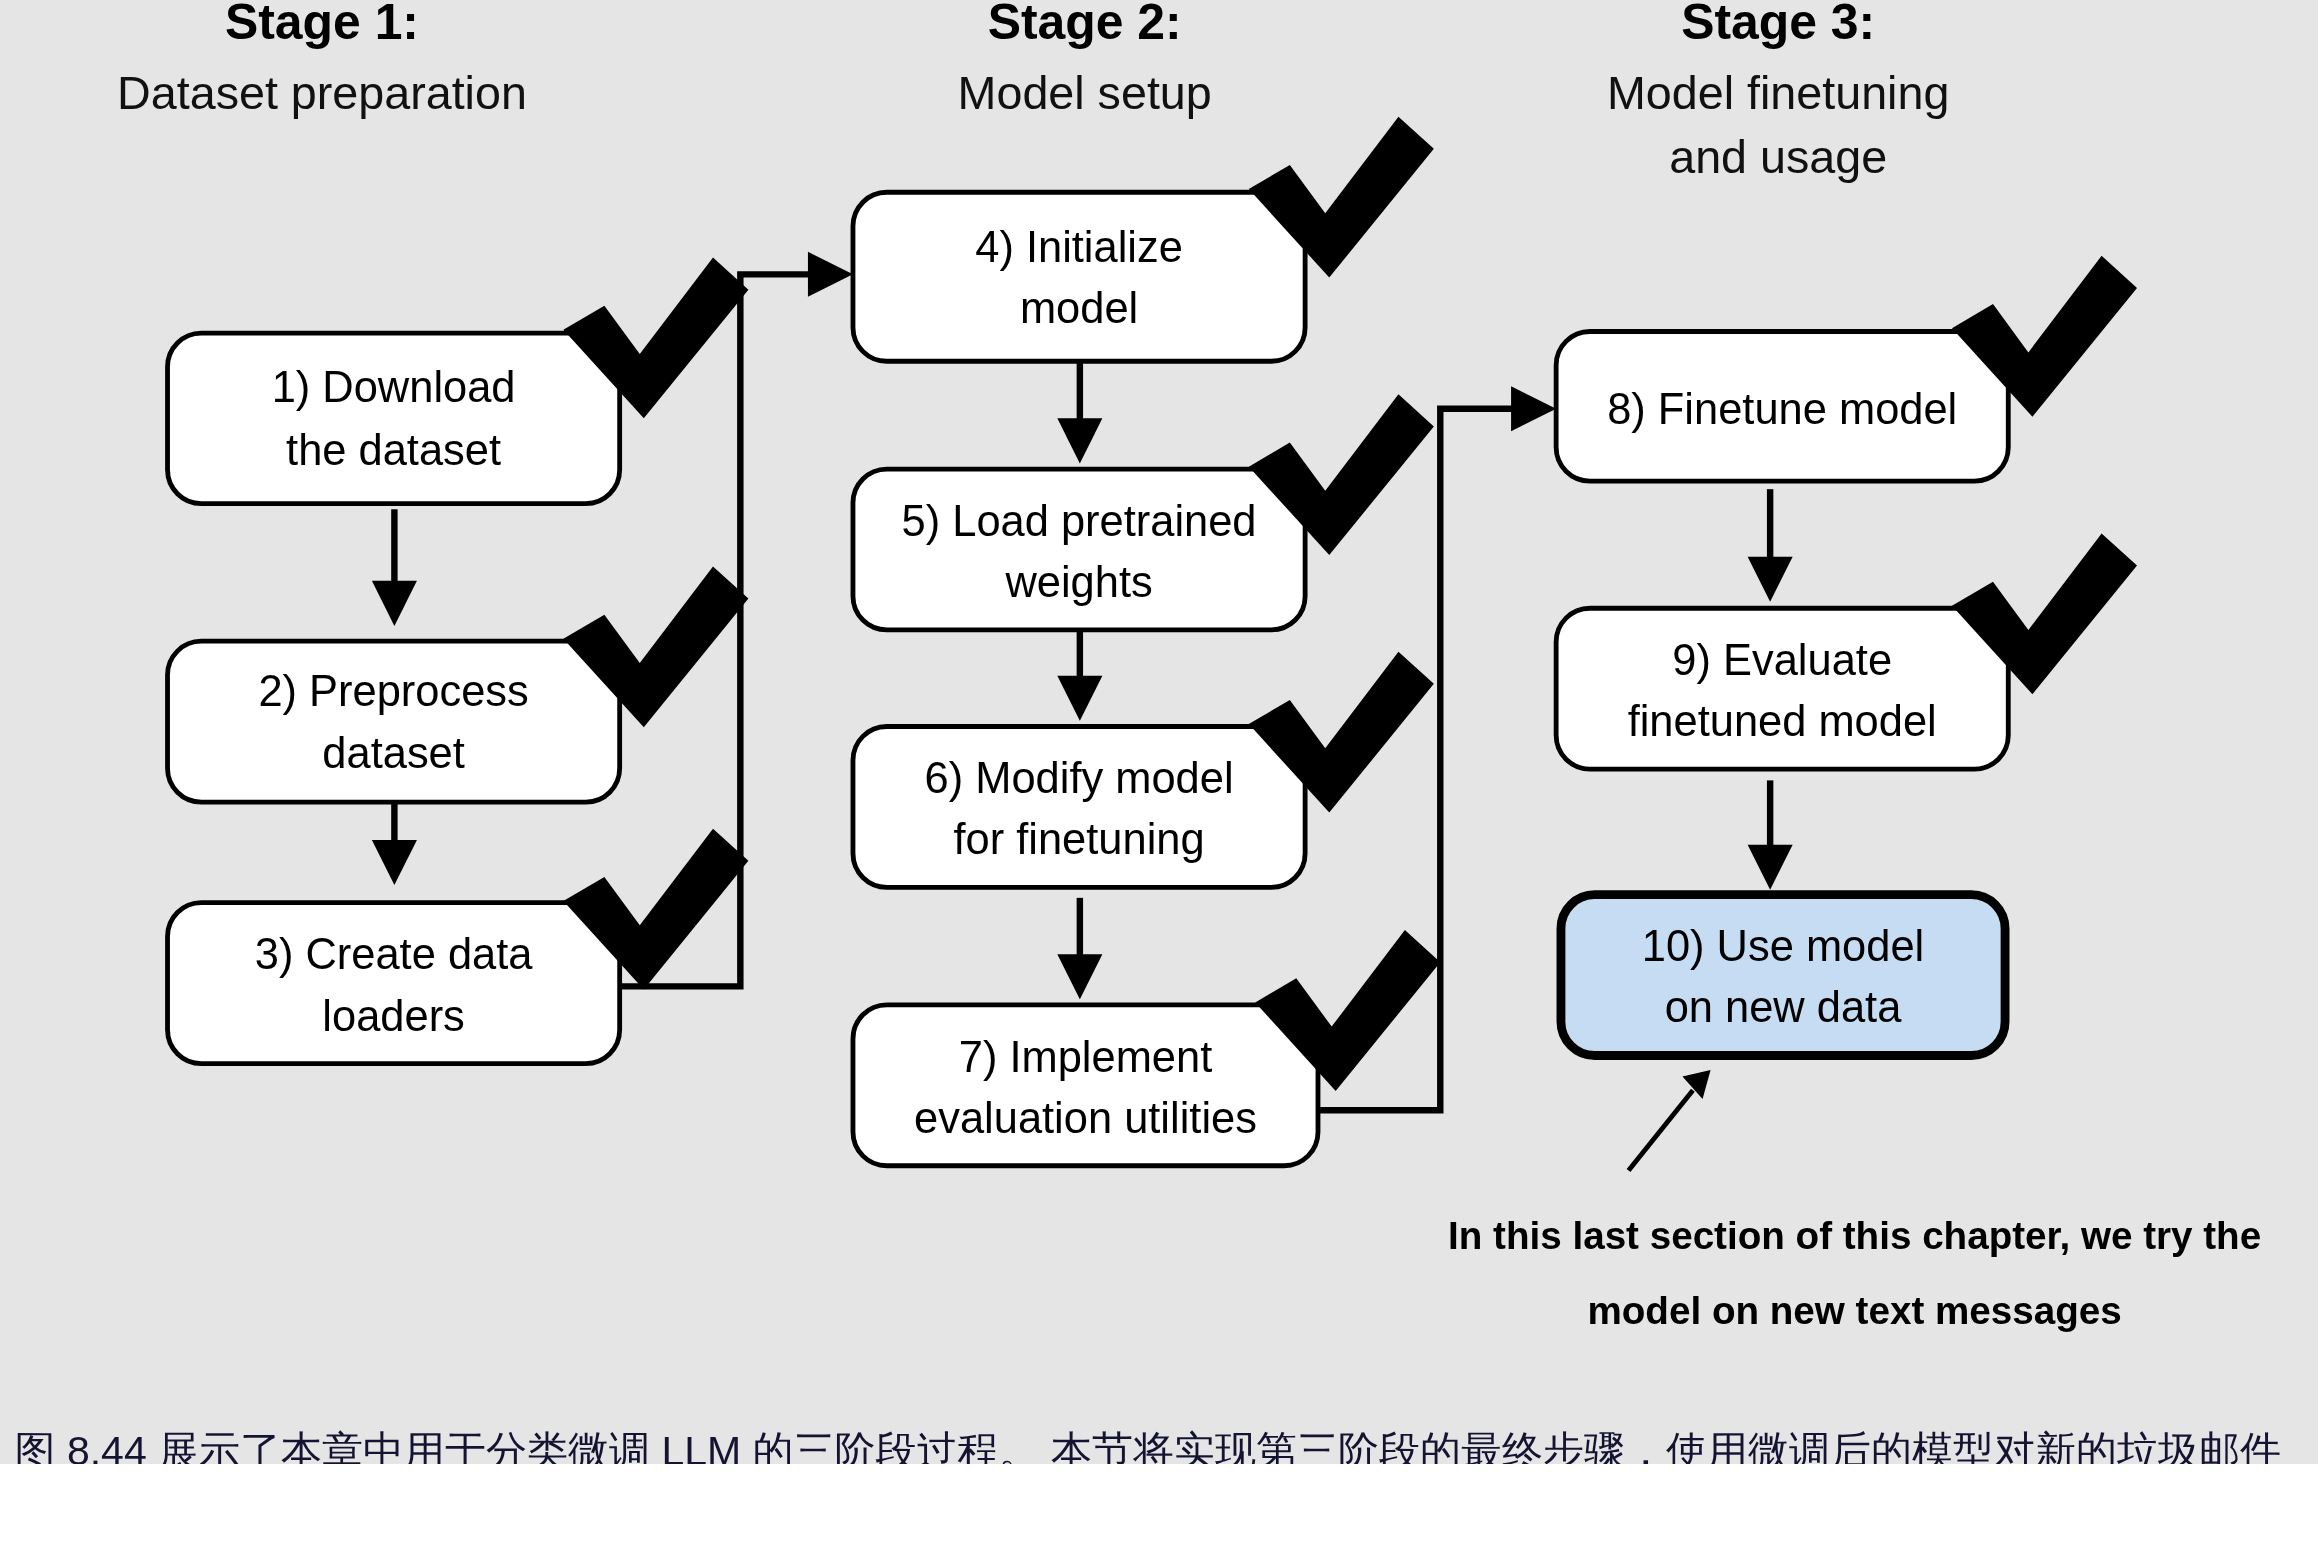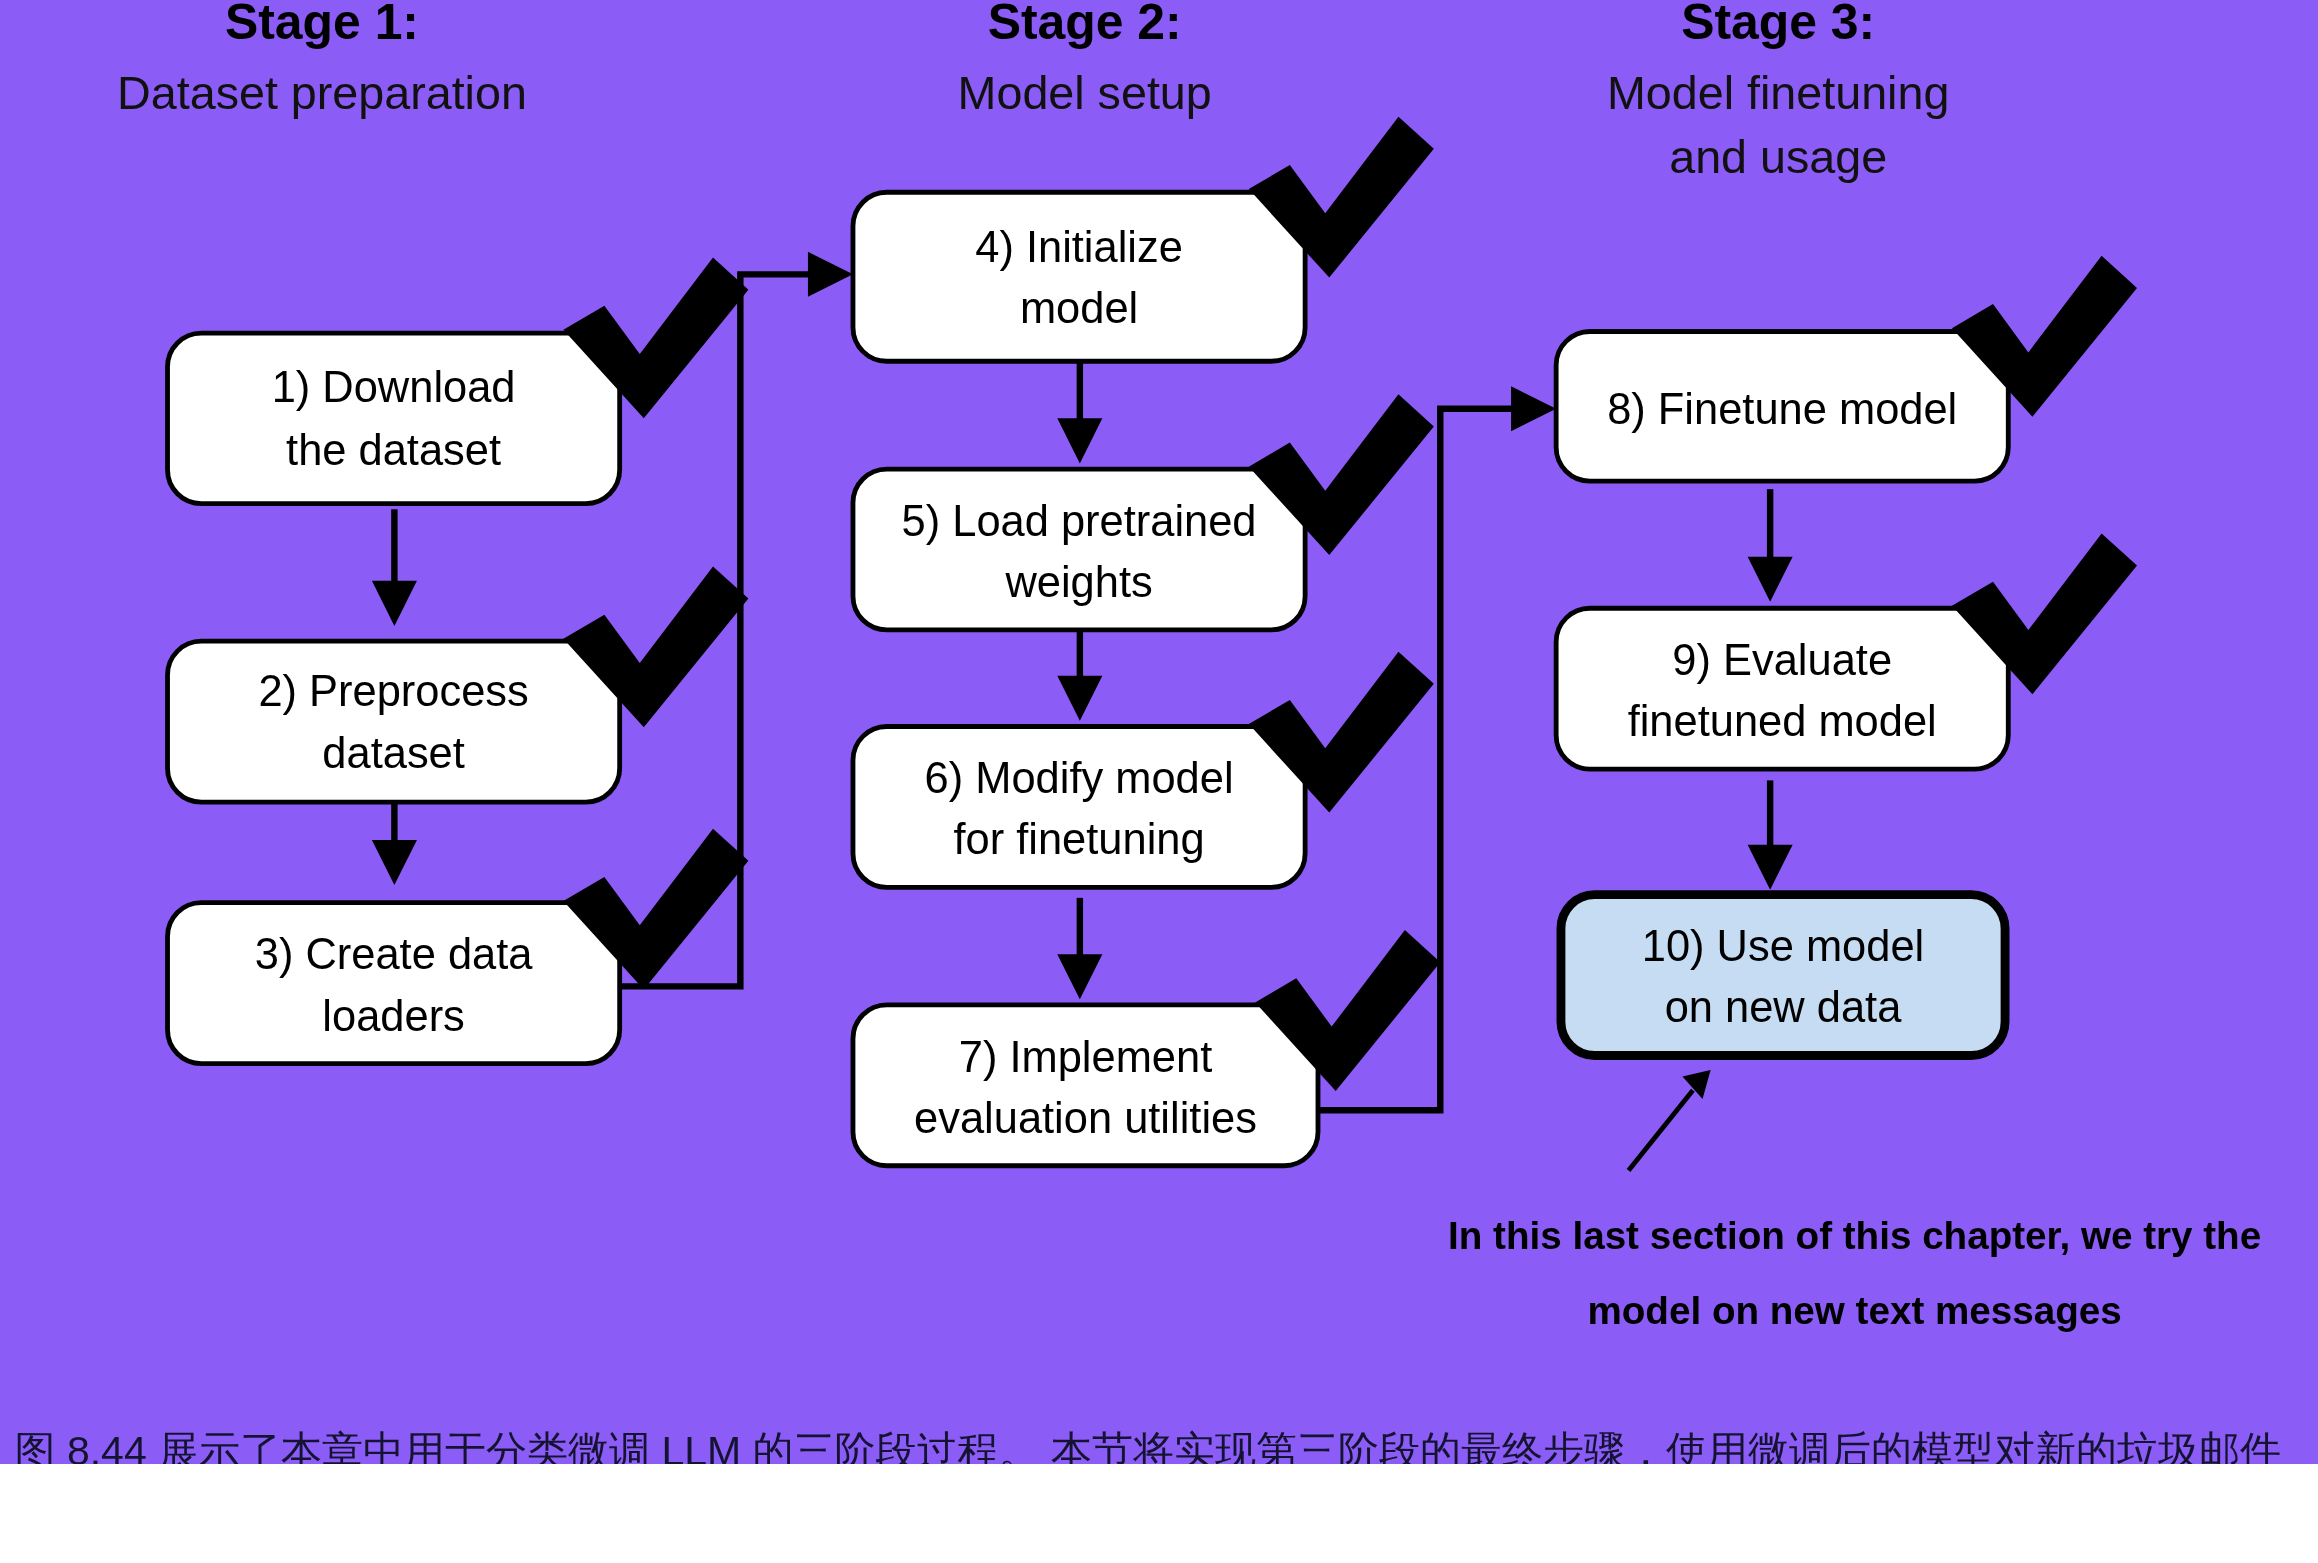--- a/index.html
+++ b/index.html
@@ -4,21 +4,21 @@
 <style>
   html, body {
     margin: 0;
     padding: 0;
     background: #ffffff;
   }
   #page {
     position: relative;
     width: 2319px;
     height: 1464px;
-    background: #8b5cf6;
+    background: #e5e5e5;
     overflow: hidden;
     font-family: "Liberation Sans", sans-serif;
   }
   #diagram-svg {
     position: absolute;
     left: 0;
     top: 0;
     width: 2319px;
     height: 1564px;
     display: block;

